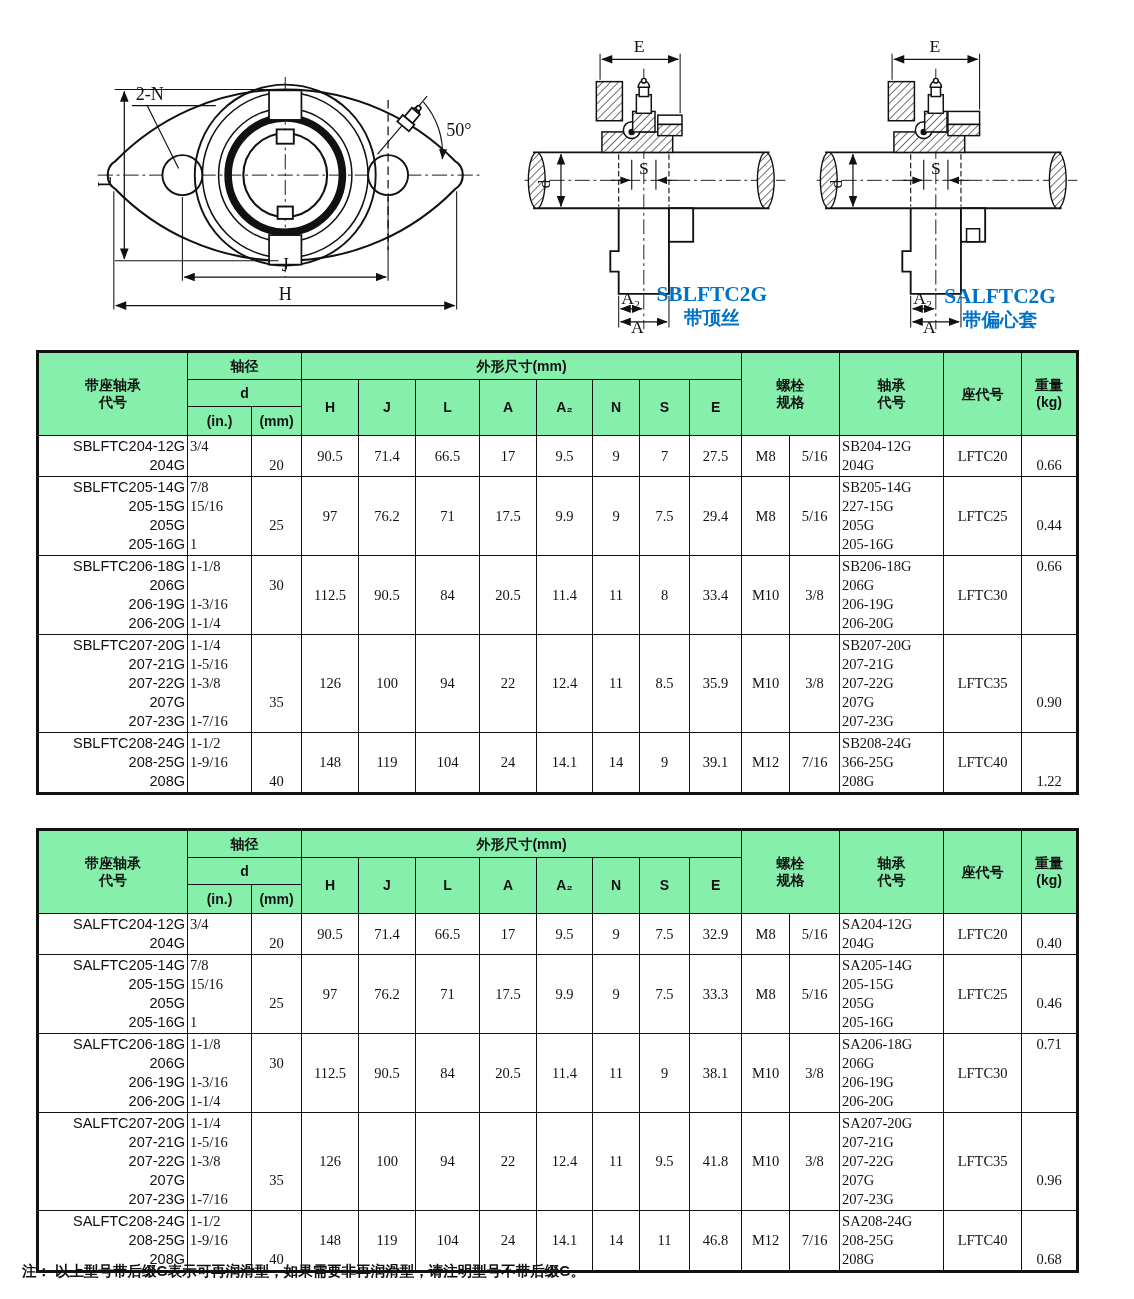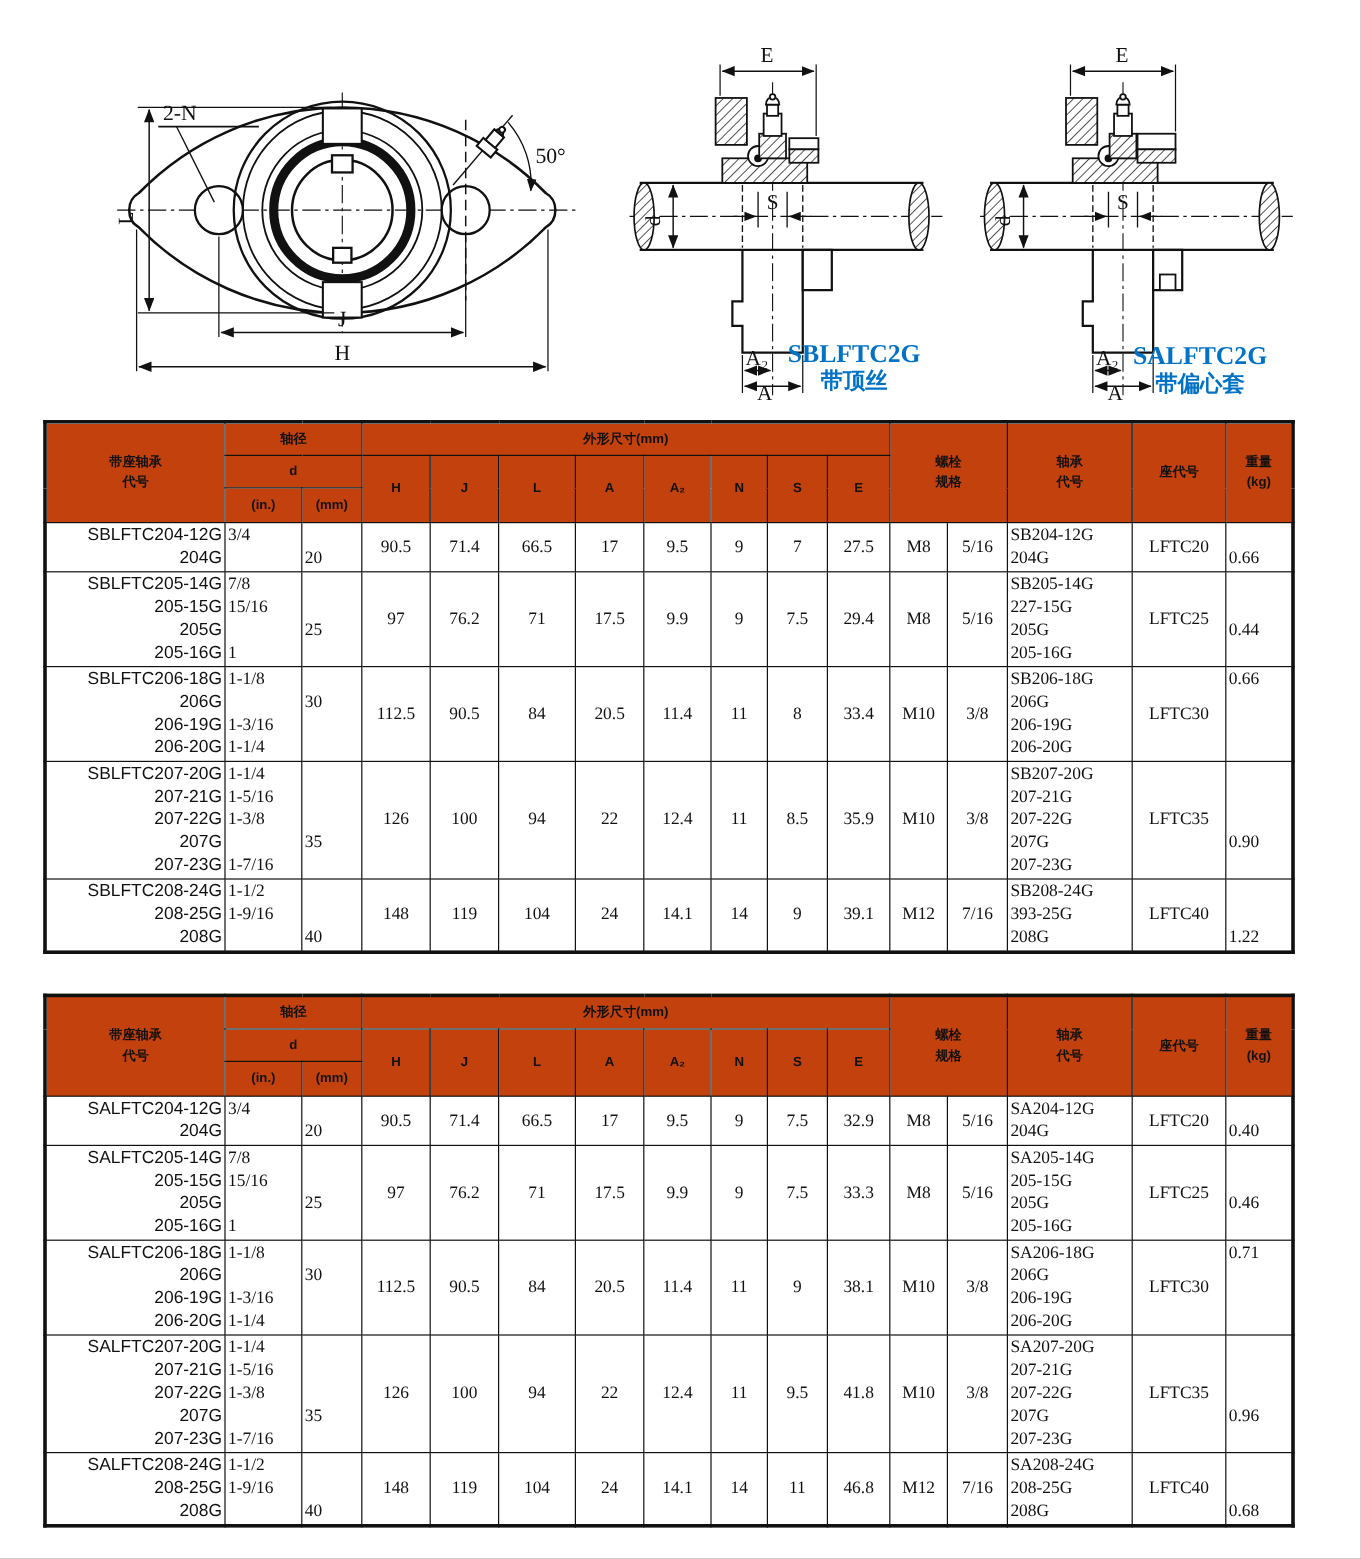--- a/index.html
+++ b/index.html
@@ -10,30 +10,30 @@
   svg text{fill:#111;}
   .dimtxt{font-family:"Liberation Serif","DejaVu Serif",serif;font-size:19px;}
   .captxt{font-family:"Liberation Serif","DejaVu Serif",serif;font-weight:bold;fill:#0072C6;}
   
   table.spec{border-collapse:collapse;table-layout:fixed;width:1040px;
              border:3px solid #111;position:absolute;left:36px;
              font-size:14.5px;line-height:19px;}
   #table1{top:350px;}
   #table2{top:828px;}
   .spec th,.spec td{border:1.5px solid #111;padding:1px 2px;overflow:hidden;}
-  .spec th{background:#c2410c;font-family:"Liberation Sans","DejaVu Sans",sans-serif;
-           font-weight:bold;white-space:pre-line;font-size:11px;line-height:17px;}
+  .spec th{background:#86efac;font-family:"Liberation Sans","DejaVu Sans",sans-serif;
+           font-weight:bold;white-space:pre-line;font-size:14px;line-height:17px;}
   .spec thead tr:nth-child(1) th{height:24px;}
   .spec thead tr:nth-child(2) th{height:24px;}
   .spec thead tr:nth-child(3) th{height:26px;}
   .th-dim{font-size:16px;}
   .c-model{font-family:"Liberation Sans","DejaVu Sans",sans-serif;font-weight:normal;
            text-align:right;vertical-align:top;white-space:pre-line;padding-right:7px;}
   .c-din{text-align:left;vertical-align:top;white-space:pre-line;padding-left:6px;}
-  .c-pre{vertical-align:top;white-space:pre-line;}
+  .c-pre{text-align:center;vertical-align:top;white-space:pre-line;}
   .c-mid{text-align:center;vertical-align:middle;}
   .c-bearing{vertical-align:top;white-space:pre-line;padding-right:9px;}
   
   #note{position:absolute;left:22px;top:1262px;width:1090px;
         font-family:"Liberation Sans","DejaVu Sans",sans-serif;
         font-weight:bold;font-size:14.5px;color:#111;}
 </style>
 </head>
 <body>
 
@@ -406,21 +406,21 @@
           <td class="c-mid">119</td>
           <td class="c-mid">104</td>
           <td class="c-mid">24</td>
           <td class="c-mid">14.1</td>
           <td class="c-mid">14</td>
           <td class="c-mid">9</td>
           <td class="c-mid">39.1</td>
           <td class="c-mid">M12</td>
           <td class="c-mid">7/16</td>
           <td class="c-bearing">SB208-24G
-393-25G
+366-25G
 208G</td>
           <td class="c-mid">LFTC40</td>
           <td class="c-pre">
 
 1.22</td>
         </tr>
       </tbody>
   </table>
 
   <table id="table2" class="spec">
@@ -613,14 +613,15 @@
 208-25G
 208G</td>
           <td class="c-mid">LFTC40</td>
           <td class="c-pre">
 
 0.68</td>
         </tr>
       </tbody>
   </table>
 
+  <div id="note">注：  以上型号带后缀G表示可再润滑型，如果需要非再润滑型，请注明型号不带后缀G。</div>
 
 </div>
 
 </body></html>

